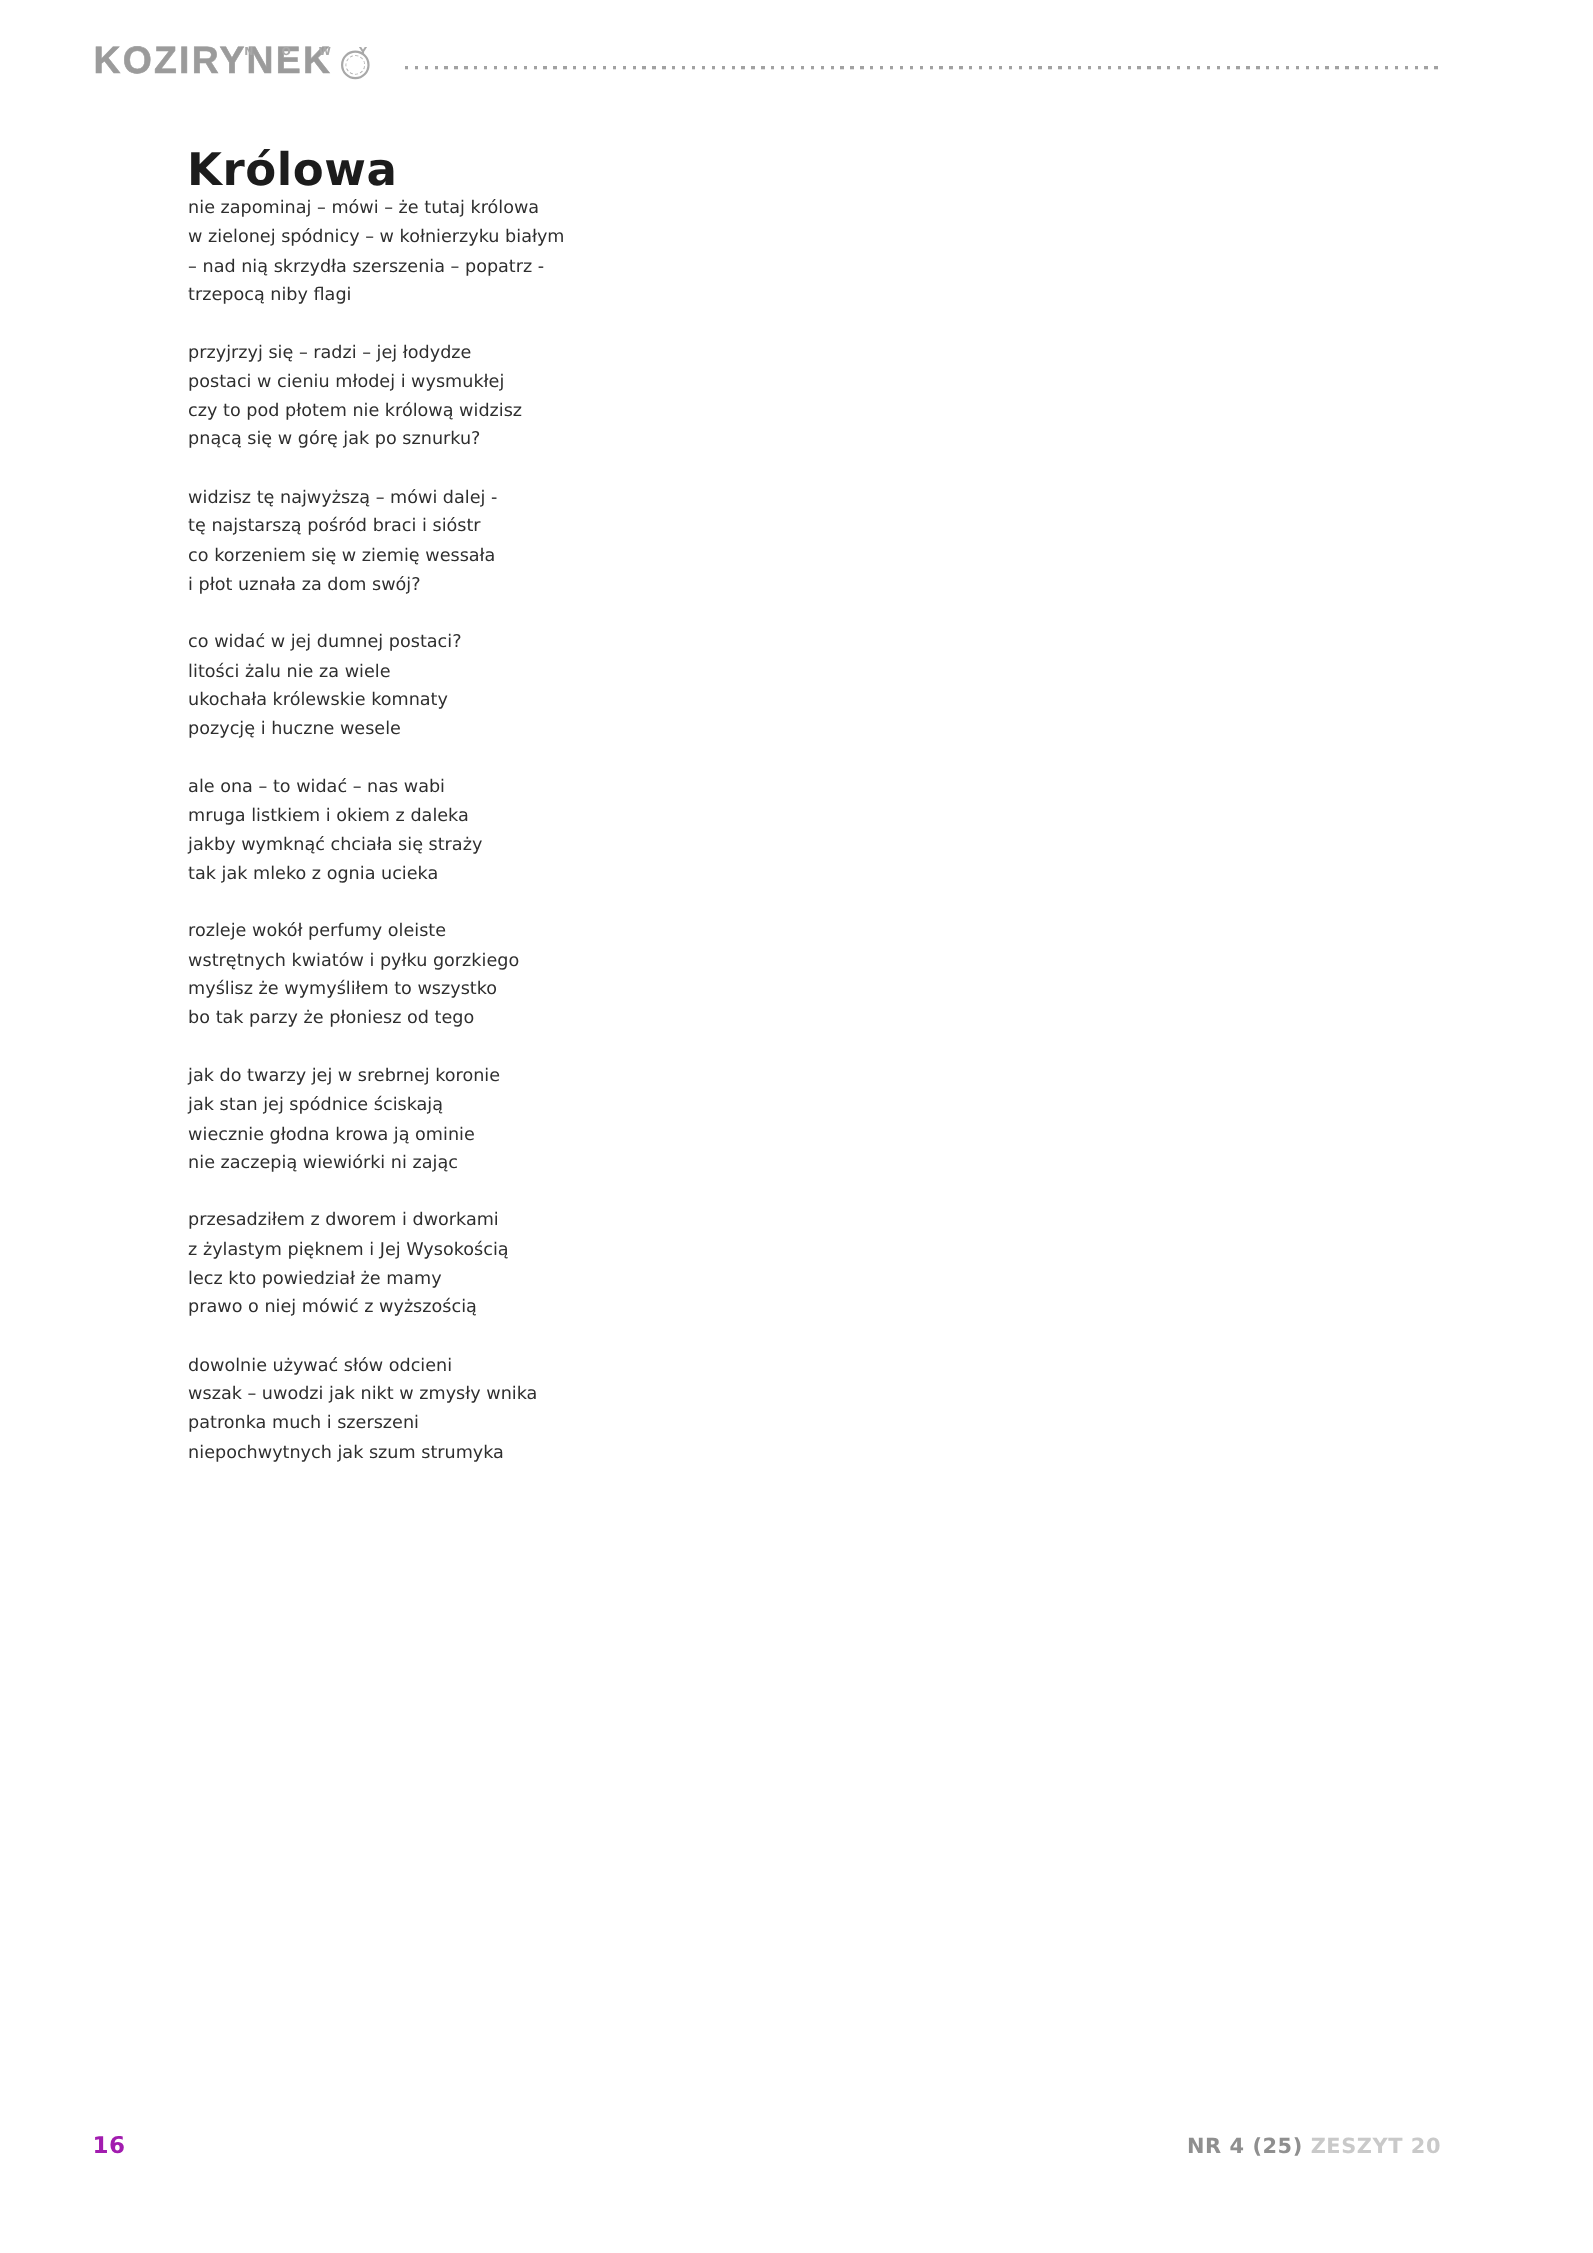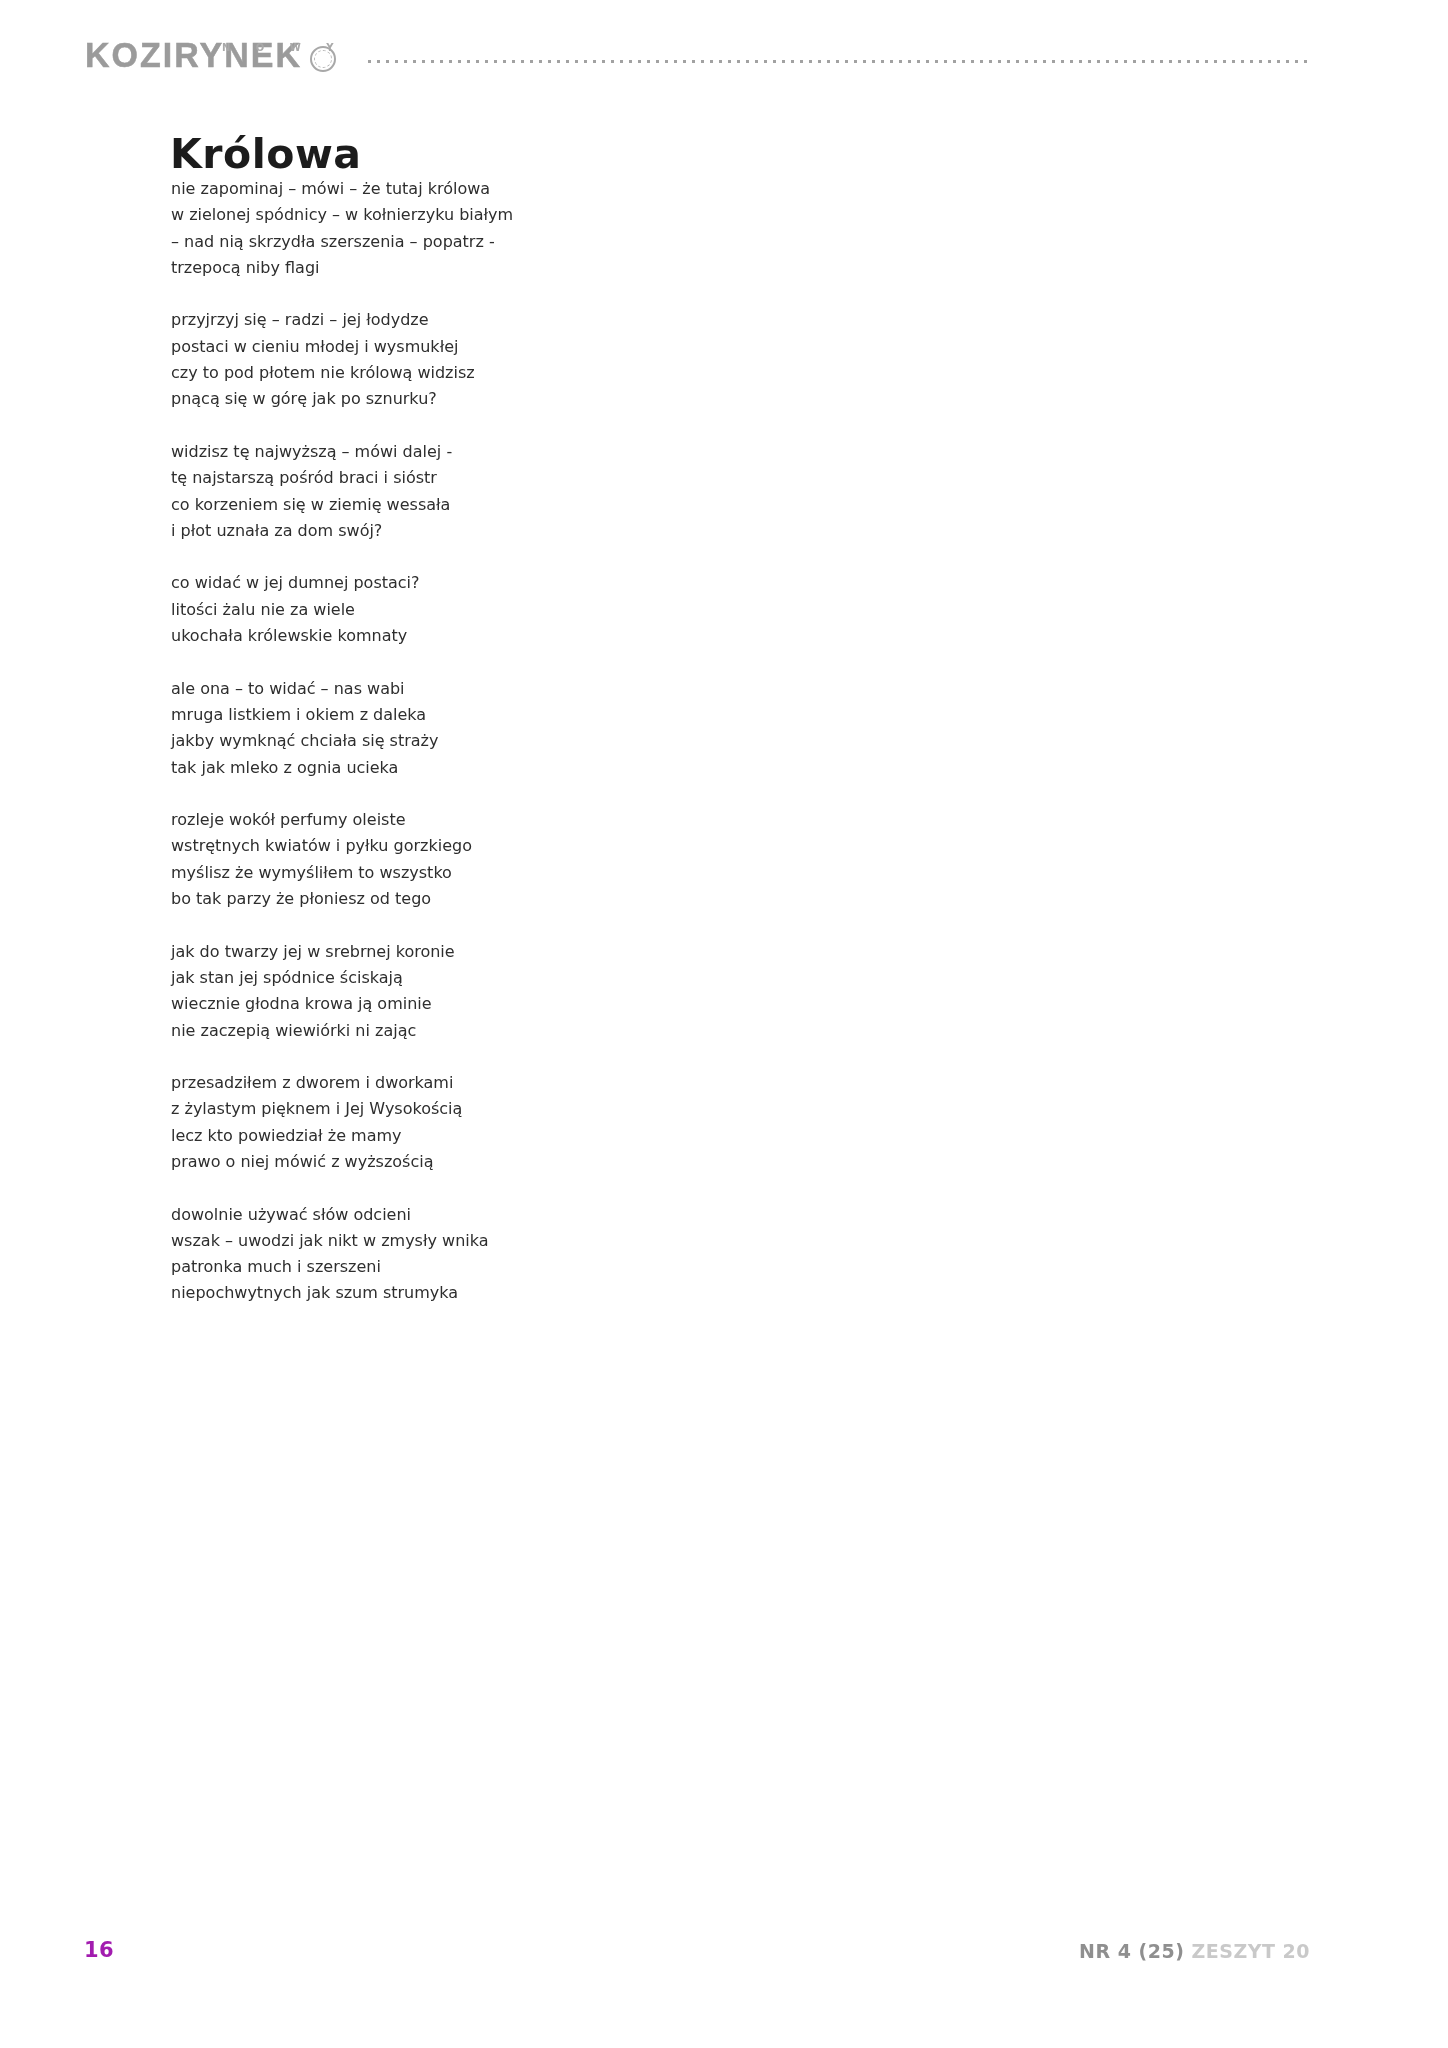--- a/index.html
+++ b/index.html
@@ -140,20 +140,21 @@
       <div class="stanza">
         <div class="poem-line">widzisz tę najwyższą – mówi dalej -</div>
         <div class="poem-line">tę najstarszą pośród braci i sióstr</div>
         <div class="poem-line">co korzeniem się w ziemię wessała</div>
         <div class="poem-line">i płot uznała za dom swój?</div>
       </div>
       <div class="stanza">
         <div class="poem-line">co widać w jej dumnej postaci?</div>
         <div class="poem-line">litości żalu nie za wiele</div>
         <div class="poem-line">ukochała królewskie komnaty</div>
+        <div class="poem-line">pozycję i huczne wesele</div>
       </div>
       <div class="stanza">
         <div class="poem-line">ale ona – to widać – nas wabi</div>
         <div class="poem-line">mruga listkiem i okiem z daleka</div>
         <div class="poem-line">jakby wymknąć chciała się straży</div>
         <div class="poem-line">tak jak mleko z ognia ucieka</div>
       </div>
       <div class="stanza extra-gap">
         <div class="poem-line">rozleje wokół perfumy oleiste</div>
         <div class="poem-line">wstrętnych kwiatów i pyłku gorzkiego</div>

